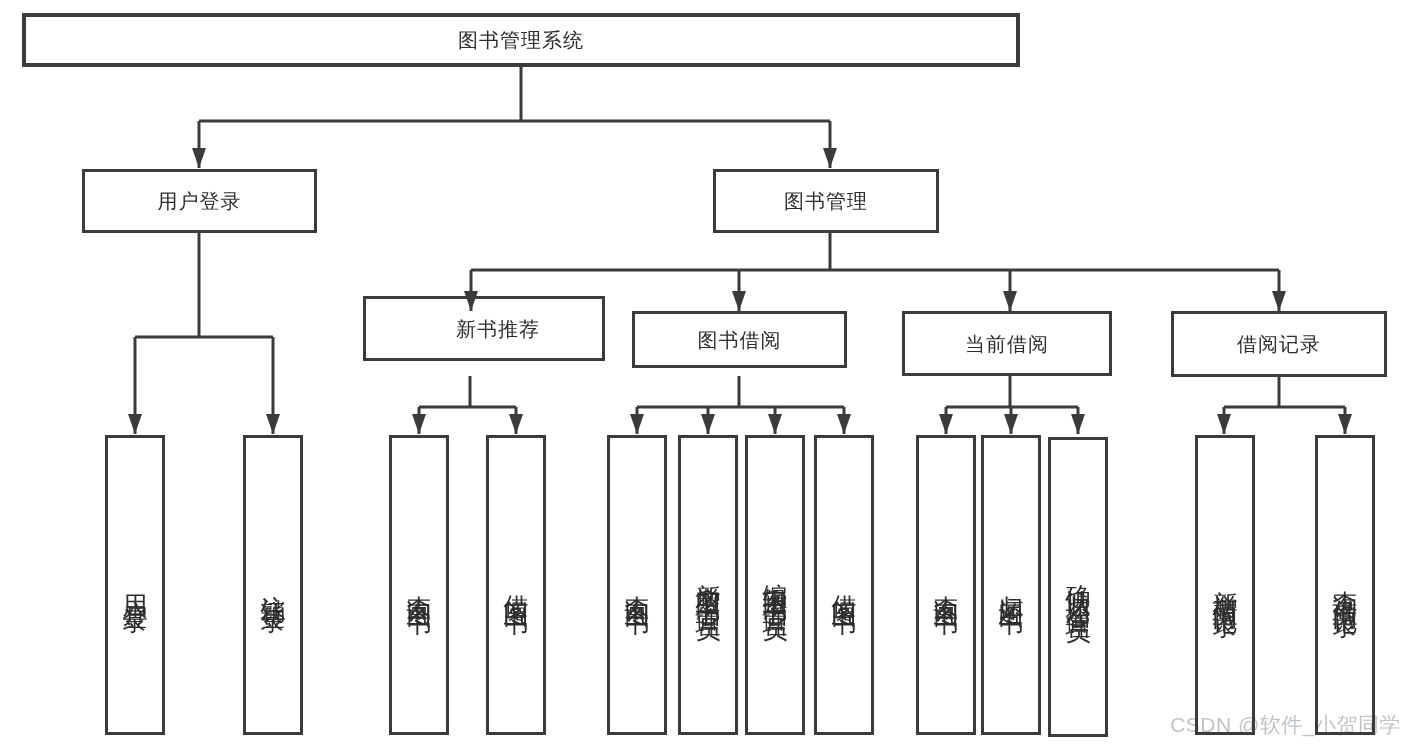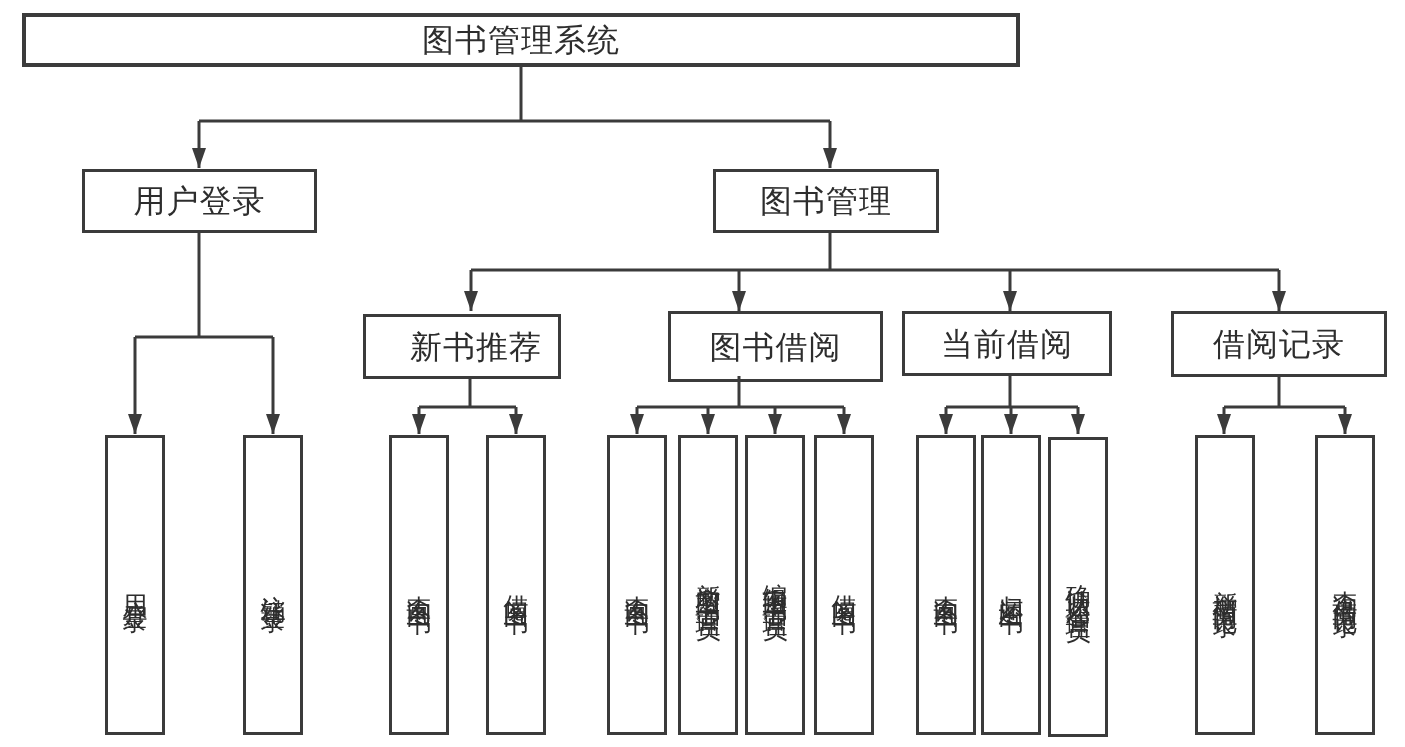--- a/index.html
+++ b/index.html
@@ -30,21 +30,21 @@
   }
   .node {
     position: absolute;
     box-sizing: border-box;
     border: 3px solid var(--color-line, #3b3b3b);
     background: transparent;
     display: flex;
     align-items: center;
     justify-content: center;
     color: var(--color-text, #2d2d2d);
-    font-size: 32px;
+    font-size: 20px;
     letter-spacing: 1px;
     z-index: 2;
     line-height: 1;
     white-space: nowrap;
   }
   .node.root {
     border-width: 4px;
   }
   .node.vertical {
     writing-mode: vertical-rl;
@@ -62,20 +62,21 @@
     letter-spacing: 0.5px;
     color: var(--color-watermark, #bfc4c8);
     white-space: nowrap;
   }
 </style>
 </head>
 <body>
 
 <div class="canvas">
 
+  <div class="watermark">CSDN @软件_小贺同学</div>
 
   <svg class="connector-svg" viewBox="0 0 1405 747" xmlns="http://www.w3.org/2000/svg">
     <defs>
       <marker id="arrow" markerUnits="userSpaceOnUse" markerWidth="22" markerHeight="16" viewBox="0 0 22 16" refX="21" refY="8" orient="auto">
         <path d="M1,1 L21,8 L1,15 Z" fill="#3b3b3b"></path>
       </marker>
     </defs>
 
     <line x1="521" y1="67" x2="521" y2="121"></line>
     <line x1="199" y1="121" x2="830" y2="121"></line>
@@ -116,22 +117,22 @@
     <line x1="1224" y1="407" x2="1345" y2="407"></line>
     <line x1="1224" y1="407" x2="1224" y2="434" marker-end="url(#arrow)"></line>
     <line x1="1345" y1="407" x2="1345" y2="434" marker-end="url(#arrow)"></line>
   </svg>
 
   <div class="node root" style="left:22px; top:13px; width:998px; height:54px;">图书管理系统</div>
 
   <div class="node" style="left:82px; top:169px; width:235px; height:64px;">用户登录</div>
   <div class="node" style="left:713px; top:169px; width:226px; height:64px;">图书管理</div>
 
-  <div class="node" style="left:363px; top:314px; width:198px; height:65px;padding-left:28px;">新书推荐</div>
-  <div class="node" style="left:632px; top:311px; width:215px; height:71px;margin-left:36px;">图书借阅</div>
+  <div class="node" style="left:363px; top:296px; width:242px; height:65px;padding-left:28px;">新书推荐</div>
+  <div class="node" style="left:632px; top:311px; width:215px; height:57px;">图书借阅</div>
   <div class="node" style="left:902px; top:311px; width:210px; height:65px;">当前借阅</div>
   <div class="node" style="left:1171px; top:311px; width:216px; height:66px;">借阅记录</div>
 
   <div class="node vertical" style="left:105px; top:435px; width:60px; height:300px;">用户登录</div>
   <div class="node vertical" style="left:243px; top:435px; width:60px; height:300px;">注销登录</div>
 
   <div class="node vertical" style="left:389px; top:435px; width:60px; height:300px;">查询图书</div>
   <div class="node vertical" style="left:486px; top:435px; width:60px; height:300px;">借阅图书</div>
 
   <div class="node vertical" style="left:607px; top:435px; width:60px; height:300px;">查询图书</div>

